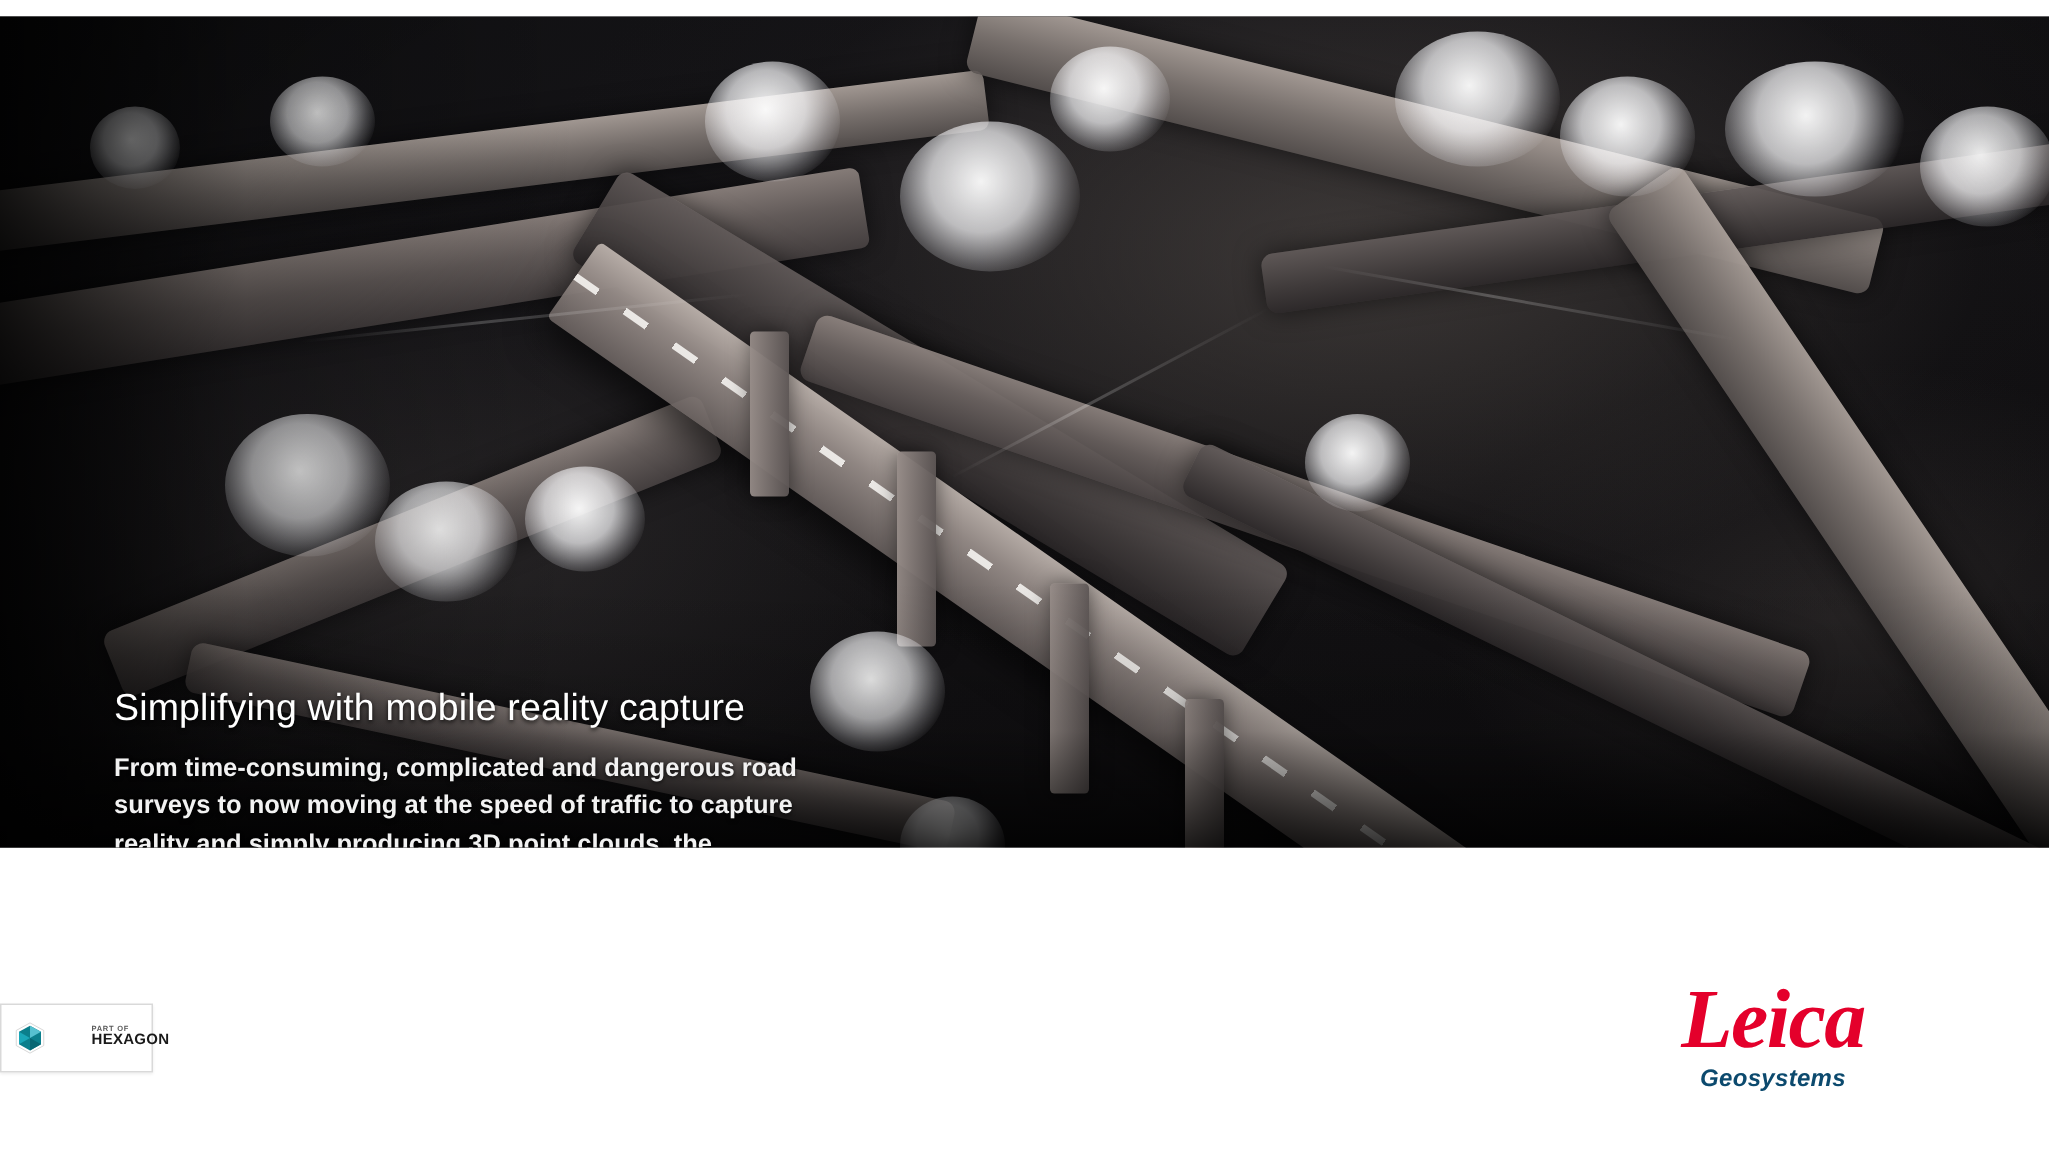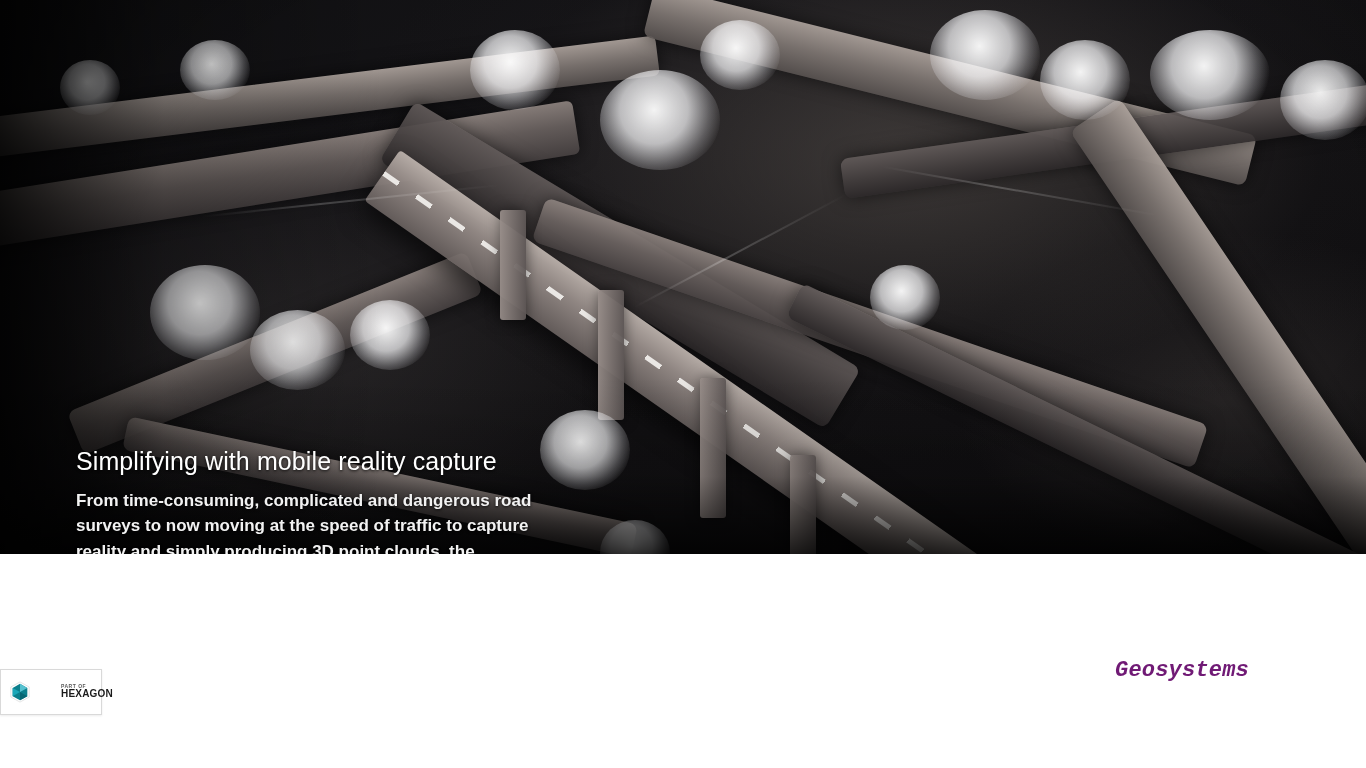--- a/index.html
+++ b/index.html
@@ -18,21 +18,21 @@
     position: relative;
     width: 1366px;
     height: 768px;
     background: #ffffff;
   }
 
   
   .hero {
     position: absolute;
     left: 0;
-    top: 0;
+    top: 11px;
     width: 1366px;
     height: 554px;
     overflow: hidden;
     background: #0b0b0d;
   }
 
   
   .hero-bg {
     position: absolute;
     inset: 0;
@@ -203,25 +203,25 @@
     font-family: "Liberation Serif", serif;
     font-style: italic;
     font-weight: 700;
     font-size: 56px;
     line-height: 0.95;
     letter-spacing: -1px;
     color: #e4002b;
     margin: 0;
   }
   .leica-sub {
-    font-family: Liberation Mono, monospace;
+    font-family: Liberation Sans, sans-serif;
     font-style: italic;
     font-weight: 700;
-    font-size: 22px;
-    color: #701a75;
+    font-size: 16px;
+    color: #0c4a6e;
     margin: 4px 0 0 0;
     letter-spacing: 0.2px;
   }
 </style>
 </head>
 <body>
 
 <div class="slide">
 
   <div class="hero">
@@ -286,17 +286,18 @@
           <polygon points="12,12 20,16.5 12,21" fill="#076673"></polygon>
         </svg>
       </span>
       <span class="hex-text">
         <span class="small">PART OF</span>
         <span class="big">HEXAGON</span>
       </span>
     </div>
 
     <div class="leica-logo">
+      <div class="leica-word">Leica</div>
       <div class="leica-sub">Geosystems</div>
     </div>
 
   </div>
 </div>
 
 </body></html>

